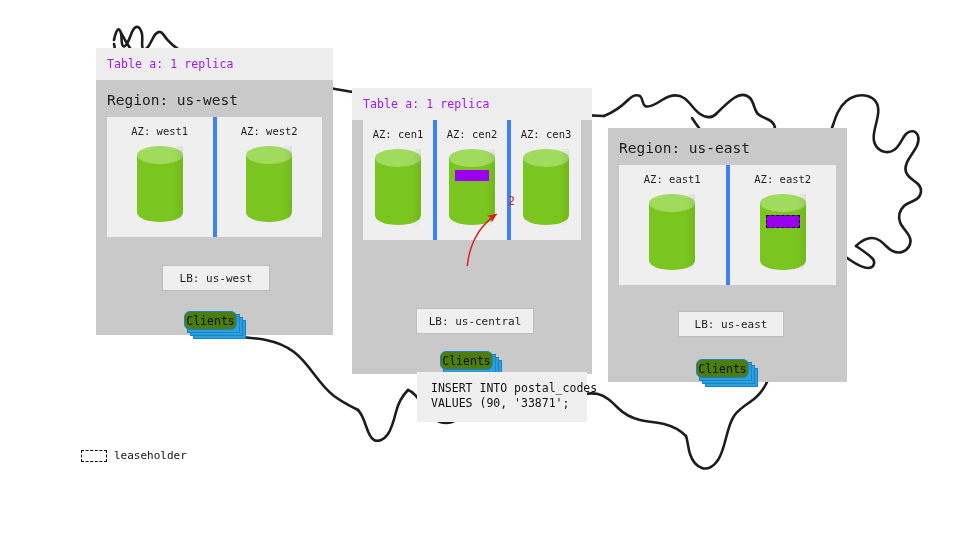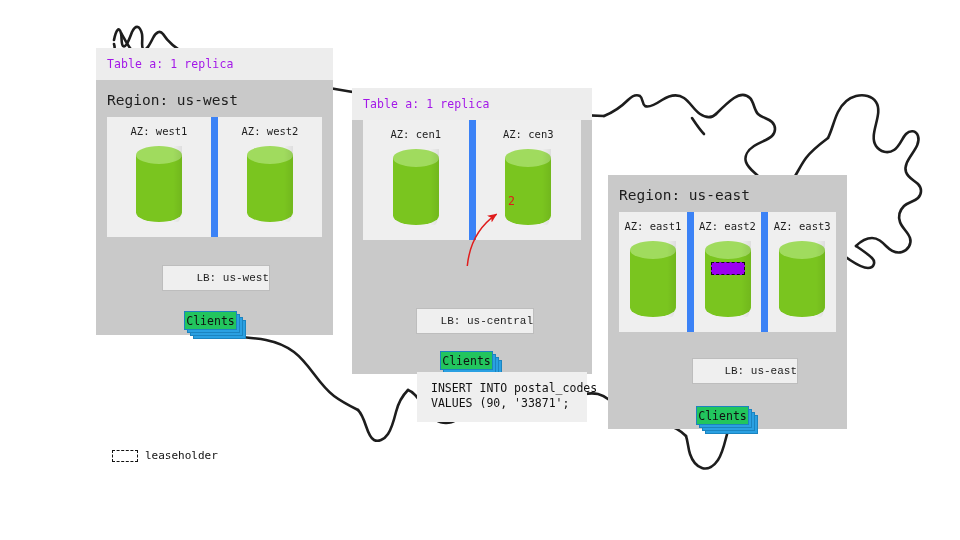--- a/index.html
+++ b/index.html
@@ -41,21 +41,21 @@
     margin:0 11px;
     position:relative;
   }
   .az{
     flex:1 1 0;
     box-sizing:border-box;
     padding:8px 0 14px 0;
     text-align:center;
     position:relative;
   }
-  .az + .az{border-left:7px solid #3b82f6;}
+  .az + .az{border-left:4px solid #3b82f6;}
   .az-label{
     font-size:10.5px;
     color:#1d1d1d;
     white-space:nowrap;
     margin-bottom:9px;
   }
 
   
   .cyl{position:relative;margin:0 auto;}
   .cyl .body{
@@ -85,40 +85,40 @@
   }
 
   
   .lb{
     position:absolute;
     background:#efefef;
     border:1px solid #bdbdbd;
     box-sizing:border-box;
     font-size:11px;
     color:#1d1d1d;
-    display:flex;align-items:center;justify-content:flex-end;
+    display:flex;align-items:center;justify-content:center;
     white-space:nowrap;
     z-index:5;
-    font-family:Liberation Mono, monospace;
   }
 
   
   .clients{position:absolute;z-index:5;}
   .clients .sheet{
     position:absolute;
     background:#2aa0e2;
     border:1px solid #1b84c0;
     box-sizing:border-box;
   }
   .clients .front{
     position:absolute;left:0;top:0;
-    background:#22c55e;
+    background:#4d7c0f;
     display:flex;align-items:center;justify-content:center;
     color:#111111;font-size:11.5px;white-space:nowrap;
     box-sizing:border-box;
+    border-radius:6px;
   }
 
   
   .sql{
     position:absolute;
     background:#efefef;
     box-sizing:border-box;
     padding:9px 0 0 14px;
     font-size:11.5px;
     color:#111111;
@@ -304,20 +304,29 @@
       <div class="az-row" style="height:120px;">
         <div class="az">
           <div class="az-label">AZ: cen1</div>
           <div class="cyl" style="width:46px;height:76px;">
             <div class="body" style="top:9px;height:67px;"></div>
             <div class="top" style="height:18px;"></div>
             <div class="shade"></div>
           </div>
         </div>
         <div class="az">
+          <div class="az-label">AZ: cen2</div>
+          <div class="cyl" style="width:46px;height:76px;">
+            <div class="body" style="top:9px;height:67px;"></div>
+            <div class="top" style="height:18px;"></div>
+            <div class="shade"></div>
+            <div class="replica" style="left:6px;top:21px;width:34px;height:11px;"></div>
+          </div>
+        </div>
+        <div class="az">
           <div class="az-label">AZ: cen3</div>
           <div class="cyl" style="width:46px;height:76px;">
             <div class="body" style="top:9px;height:67px;"></div>
             <div class="top" style="height:18px;"></div>
             <div class="shade"></div>
           </div>
         </div>
       </div>
       <div class="lb" style="left:64px;top:188px;width:118px;height:26px;">
         <span>LB: us-central</span>
@@ -325,50 +334,42 @@
       <div class="clients" style="left:88px;top:231px;width:62px;height:28px;">
         <div class="sheet" style="left:9px;top:9px;width:53px;height:19px;"></div>
         <div class="sheet" style="left:6px;top:6px;width:53px;height:19px;"></div>
         <div class="sheet" style="left:3px;top:3px;width:53px;height:19px;"></div>
         <div class="front" style="width:53px;height:19px;border:1px solid #1b84c0;">Clients</div>
       </div>
     </div>
   </div>
 
   <div class="region" style="left:608px;top:128px;width:239px;">
-    <div class="region-body" style="height:254px;margin-top:47px;">
+    <div class="region-body" style="height:254px;">
       <div class="region-title">Region: us-east</div>
       <div class="az-row" style="height:120px;">
         <div class="az">
           <div class="az-label">AZ: east1</div>
           <div class="cyl" style="width:46px;height:76px;">
             <div class="body" style="top:9px;height:67px;"></div>
             <div class="top" style="height:18px;"></div>
             <div class="shade"></div>
           </div>
         </div>
         <div class="az">
           <div class="az-label">AZ: east2</div>
           <div class="cyl" style="width:46px;height:76px;">
             <div class="body" style="top:9px;height:67px;"></div>
             <div class="top" style="height:18px;"></div>
             <div class="shade"></div>
             <div class="replica leaseholder" style="left:6px;top:21px;width:34px;height:13px;"></div>
           </div>
         </div>
-        <div class="az">
-          <div class="az-label">AZ: east3</div>
-          <div class="cyl" style="width:46px;height:76px;">
-            <div class="body" style="top:9px;height:67px;"></div>
-            <div class="top" style="height:18px;"></div>
-            <div class="shade"></div>
-          </div>
-        </div>
-      </div>
-      <div class="lb" style="left:84px;top:183px;width:106px;height:26px;">
+      </div>
+      <div class="lb" style="left:70px;top:183px;width:106px;height:26px;">
         <span>LB: us-east</span>
       </div>
       <div class="clients" style="left:88px;top:231px;width:62px;height:28px;">
         <div class="sheet" style="left:9px;top:9px;width:53px;height:19px;"></div>
         <div class="sheet" style="left:6px;top:6px;width:53px;height:19px;"></div>
         <div class="sheet" style="left:3px;top:3px;width:53px;height:19px;"></div>
         <div class="front" style="width:53px;height:19px;border:1px solid #1b84c0;">Clients</div>
       </div>
     </div>
   </div>
@@ -379,18 +380,18 @@
         <path d="M0,0.4 L6.4,3.2 L0,6 L1.6,3.2 Z" fill="#e01b1b"></path>
       </marker>
     </defs>
     <path d="M467,272 C469,252 478,232 497,219" fill="none" stroke="#e01b1b" stroke-width="1.5" marker-end="url(#ahead)"></path>
   </svg>
   <div class="arrow-num" style="left:508px;top:194px;">2</div>
 
   <div class="sql" style="left:417px;top:372px;width:170px;height:50px;">INSERT INTO postal_codes
 VALUES (90, '33871';</div>
 
-  <div class="legend" style="left:112px;top:449px;">
+  <div class="legend" style="left:81px;top:449px;">
     <span class="legend-swatch"></span>
     <span class="legend-label">leaseholder</span>
   </div>
 
 </div>
 
 </body></html>

